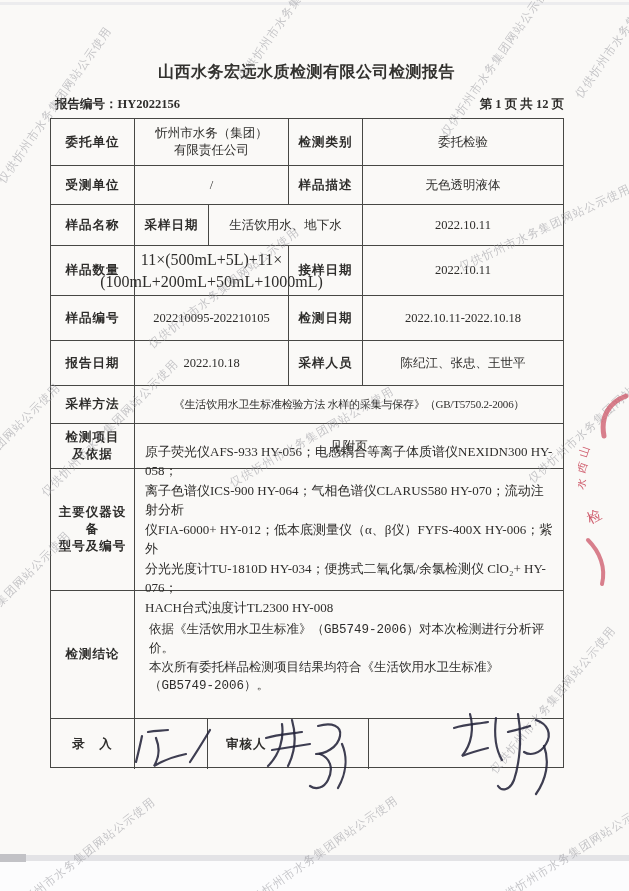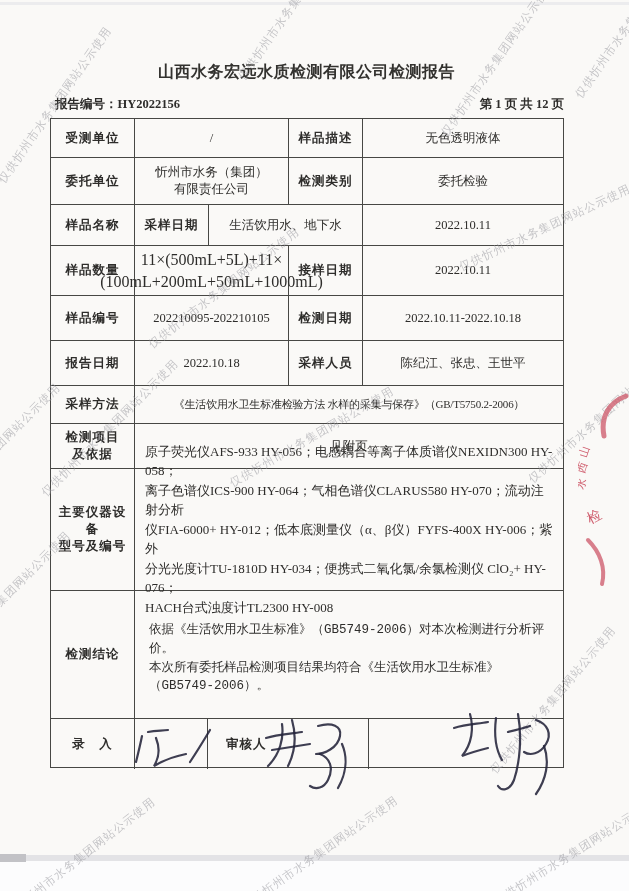--- a/index.html
+++ b/index.html
@@ -78,33 +78,33 @@
 
   <div class="title">山西水务宏远水质检测有限公司检测报告</div>
 
   <div class="meta">
     <span><span>报告编号：</span><span>HY2022156</span></span>
     <span>第 1 页 共 12 页</span>
   </div>
 
   <div class="tbl">
 
-    <div class="tr" style="height:39px">
-      <div class="td c1 lbl">受测单位</div>
-      <div class="td c2">/</div>
-      <div class="td c3 lbl">样品描述</div>
-      <div class="td c4">无色透明液体</div>
-    </div>
-
     <div class="tr" style="height:47px">
       <div class="td c1 lbl">委托单位</div>
       <div class="td c2">忻州市水务（集团）
 有限责任公司</div>
       <div class="td c3 lbl">检测类别</div>
       <div class="td c4">委托检验</div>
+    </div>
+
+    <div class="tr" style="height:39px">
+      <div class="td c1 lbl">受测单位</div>
+      <div class="td c2">/</div>
+      <div class="td c3 lbl">样品描述</div>
+      <div class="td c4">无色透明液体</div>
     </div>
 
     <div class="tr" style="height:41px">
       <div class="td c1 lbl">样品名称</div>
       <div class="td c3 lbl">采样日期</div>
       <div class="td c2">生活饮用水、地下水</div>
       <div class="td c4">2022.10.11</div>
     </div>
 
     <div class="tr" style="height:50px">

